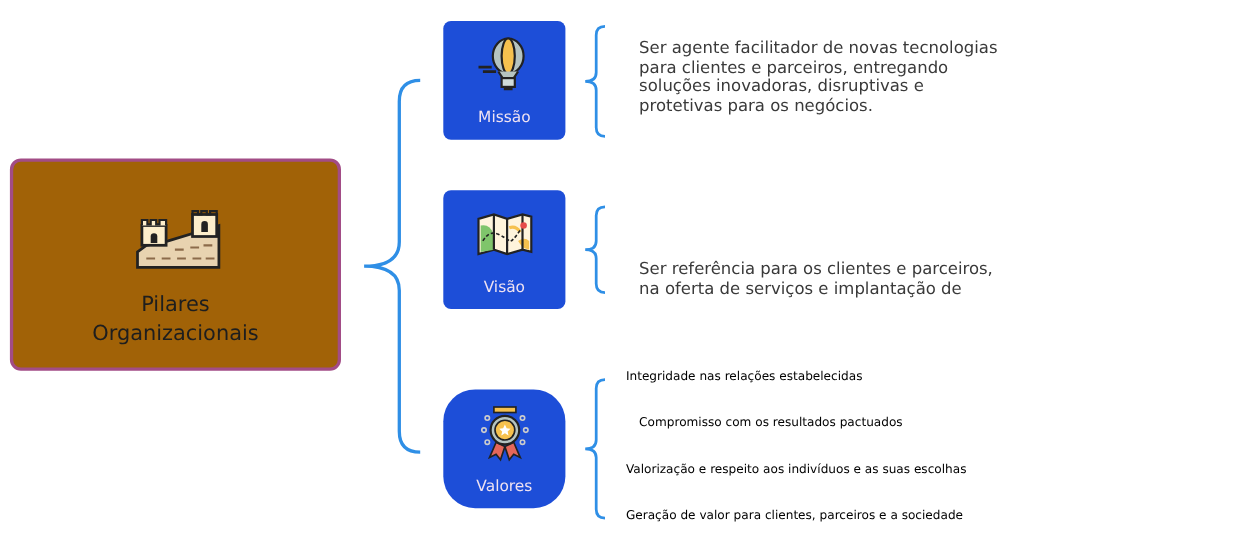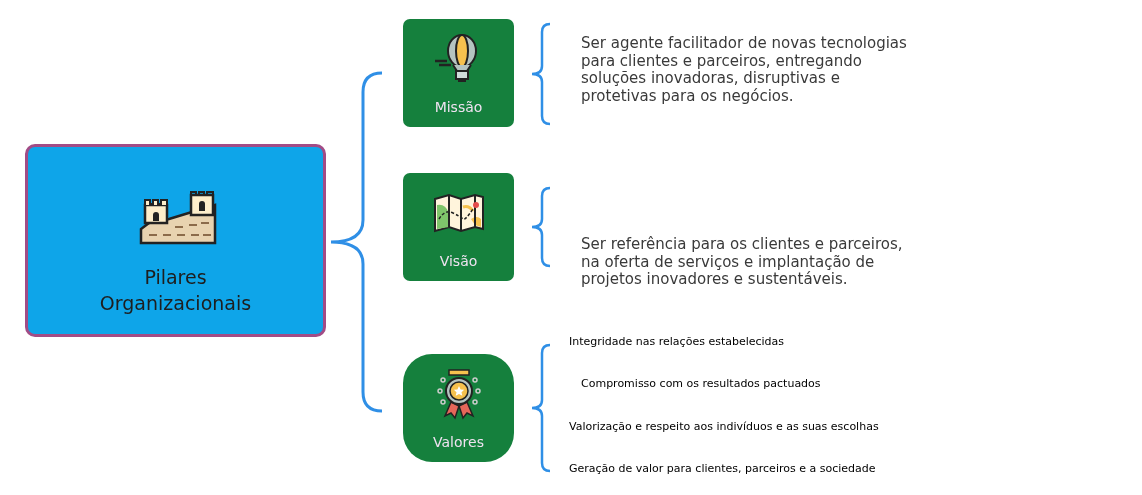--- a/index.html
+++ b/index.html
@@ -1,26 +1,26 @@
 <!DOCTYPE html>
 <html><head>
 <meta charset="utf-8">
 <style>
   html, body { margin: 0; padding: 0; background: #ffffff; }
   body { width: 1142px; height: 495px; position: relative; overflow: hidden;
          font-family: "DejaVu Sans", sans-serif; color: #333333; }
-  .root-node { position: absolute; left: 25px; top: 144px; width: 301px; height: 193px;
+  .root-node { position: absolute; left: 9px; top: 144px; width: 301px; height: 193px;
                box-sizing: border-box; border: 3px solid #a24c86; border-radius: 10px;
-               background: #0ea5e9; }
+               background: #a16207; }
   .root-icon { position: absolute; left: 107px; top: 44px; width: 84px; height: 56px; }
   .root-title { position: absolute; left: 0; right: 0; top: 117px; text-align: center;
                 font-size: 19px; line-height: 26px; color: #1e1e1e; font-weight: 500; }
   .main-brace { position: absolute; left: 325px; top: 70px; width: 60px; height: 345px; }
   .pillar { position: absolute; left: 403px; width: 111px; height: 108px; border-radius: 7px;
-            background: #15803d; }
+            background: #1d4ed8; }
   .pillar .icon { position: absolute; left: 28px; top: 12px; width: 56px; height: 56px; }
   .pillar .label { position: absolute; left: 0; right: 0; bottom: 12px; text-align: center;
                    color: #efe2f1; font-size: 14px; }
   .small-brace { position: absolute; left: 528px; width: 26px; }
   .desc { position: absolute; left: 581px; font-size: 15px; line-height: 17.5px; color: #3a3a3a; }
   .val-item { position: absolute; left: 569px; font-size: 11px; color: #000000; white-space: nowrap; }
 </style>
 </head>
 <body>
 
@@ -79,21 +79,20 @@
   </svg>
   <div class="label">Visão</div>
 </div>
 
 <svg class="small-brace" style="top:186px;height:82px;" viewBox="0 0 26 82">
   <path d="M22 2 Q14 2 14 10 L14 33 Q14 41 4 41 Q14 41 14 49 L14 72 Q14 80 22 80" fill="none" stroke="#2f8fe6" stroke-width="2.5"></path>
 </svg>
 <div class="desc" style="top:196px;margin-top:40px;">
   <div>Ser referência para os clientes e parceiros,</div>
   <div>na oferta de serviços e implantação de</div>
-  <div>projetos inovadores e sustentáveis.</div>
 </div>
 
 <div class="pillar" style="top:354px;border-radius:29px;">
   <svg class="icon" viewBox="0 0 56 56">
     <rect x="18" y="4" width="20" height="5" fill="#f6c14e" stroke="#222" stroke-width="1.5"></rect>
     <path d="M20 36 L14 50 L20 47 L24 52 L28 40 Z" fill="#e5675a" stroke="#222" stroke-width="1.5"></path>
     <path d="M36 36 L42 50 L36 47 L32 52 L28 40 Z" fill="#e5675a" stroke="#222" stroke-width="1.5"></path>
     <circle cx="28" cy="25" r="13" fill="#b5c4c1" stroke="#222" stroke-width="2"></circle>
     <circle cx="28" cy="25" r="9" fill="#f6c14e" stroke="#222" stroke-width="1.5"></circle>
     <path d="M28 20 l1.6 3.4 3.6 .4 -2.7 2.4 .8 3.6 -3.3 -1.9 -3.3 1.9 .8 -3.6 -2.7 -2.4 3.6 -.4 z" fill="#fff"></path>

